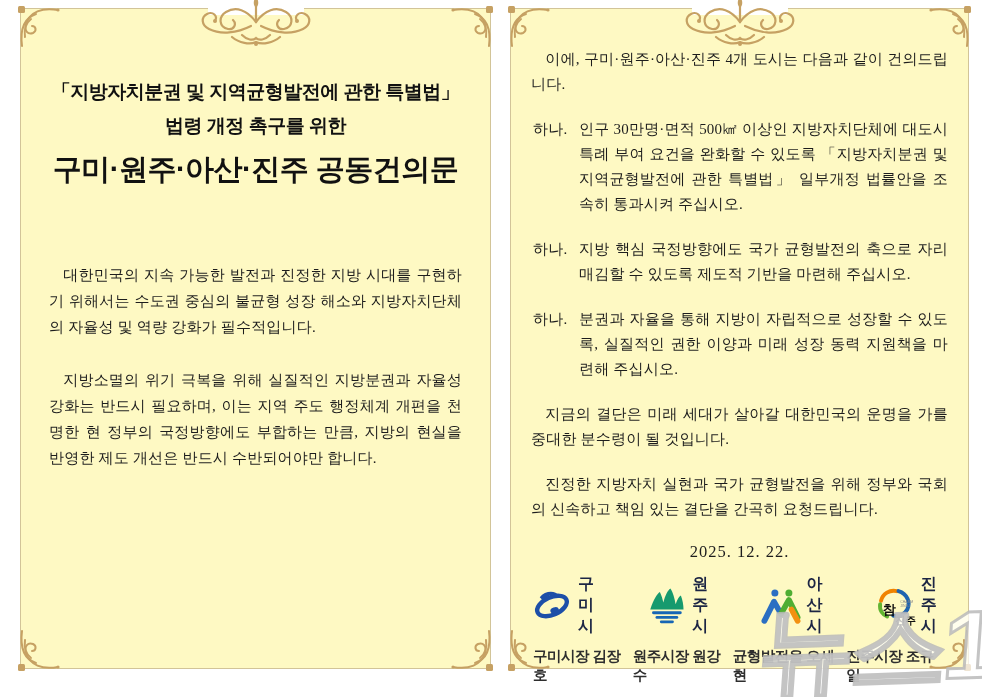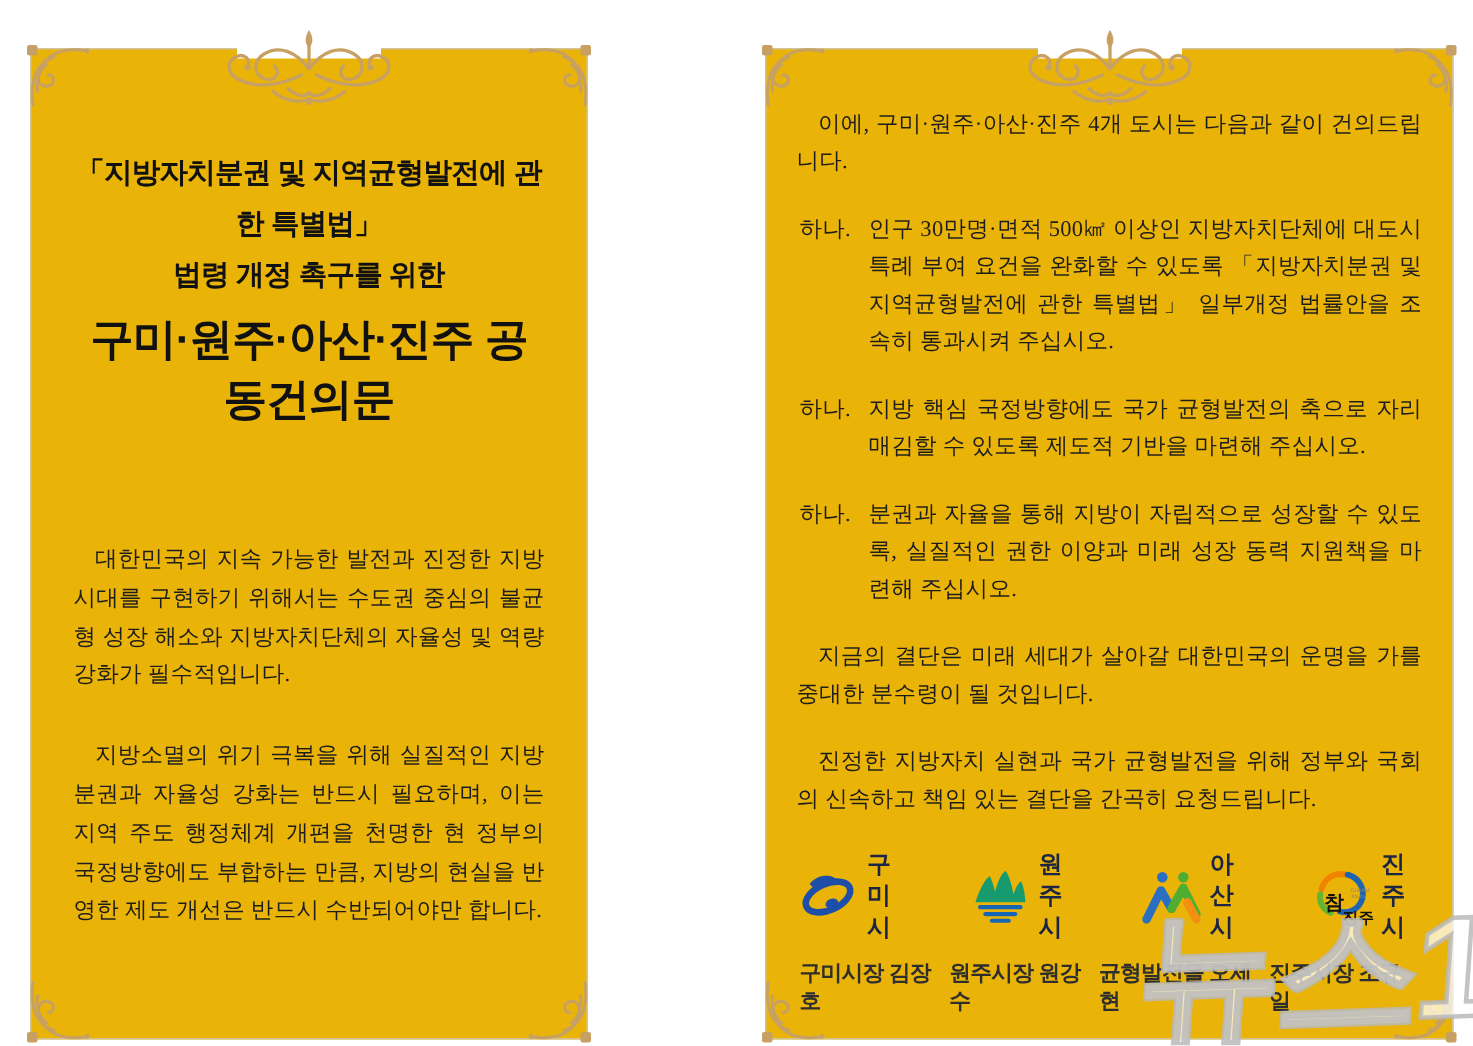--- a/index.html
+++ b/index.html
@@ -1,19 +1,19 @@
 <!DOCTYPE html>
 <html><head>
 <meta charset="utf-8">
 <style>
   html,body{margin:0;padding:0;background:#fff;}
   .canvas{position:relative;width:982px;height:697px;background:#ffffff;overflow:hidden;
           font-family:"Liberation Serif","DejaVu Serif",serif;color:#1d1d1d;}
-  .page{position:absolute;top:32px;height:661px;background:#eab308;border:1.5px solid #d2c498;box-sizing:border-box;}
-  .page.left{left:20px;width:372px;}
+  .page{position:absolute;top:8px;height:661px;background:#fef9c3;border:1.5px solid #d2c498;box-sizing:border-box;}
+  .page.left{left:20px;width:471px;}
   .page.right{left:510px;width:459px;}
 
   
   .corner{position:absolute;width:46px;height:46px;pointer-events:none;}
   .corner.tl{top:-7px;left:-7px;}
   .corner.tr{top:-7px;right:-7px;transform:scaleX(-1);}
   .corner.bl{bottom:-7px;left:-7px;transform:scaleY(-1);}
   .corner.br{bottom:-7px;right:-7px;transform:scale(-1,-1);}
   .crown{position:absolute;top:-16px;left:50%;transform:translateX(-50%);width:128px;height:54px;pointer-events:none;}
 
@@ -141,20 +141,21 @@
         <span>지방 핵심 국정방향에도 국가 균형발전의 축으로 자리매김할 수 있도록 제도적 기반을 마련해 주십시오.</span>
       </div>
       <div class="item">
         <span class="marker">하나.</span>
         <span>분권과 자율을 통해 지방이 자립적으로 성장할 수 있도록, 실질적인 권한 이양과 미래 성장 동력 지원책을 마련해 주십시오.</span>
       </div>
 
       <p class="body-p">지금의 결단은 미래 세대가 살아갈 대한민국의 운명을 가를 중대한 분수령이 될 것입니다.</p>
       <p class="body-p">진정한 지방자치 실현과 국가 균형발전을 위해 정부와 국회의 신속하고 책임 있는 결단을 간곡히 요청드립니다.</p>
 
+      <div class="date-line">2025. 12. 22.</div>
 
       <div class="cities-row">
         <div class="city">
           <svg class="city-logo" viewBox="0 0 48 48">
             <ellipse cx="24" cy="24" rx="18" ry="10" transform="rotate(-24 24 24)" fill="none" stroke="#1d4fa8" stroke-width="5"></ellipse>
             <path d="M10 14 C16 6 28 6 32 12 C26 10 18 12 14 18 Z" fill="#1d4fa8"></path>
             <ellipse cx="27" cy="29" rx="5" ry="3.6" transform="rotate(-20 27 29)" fill="#1d4fa8"></ellipse>
           </svg>
           <span class="city-name">구미시</span>
         </div>

